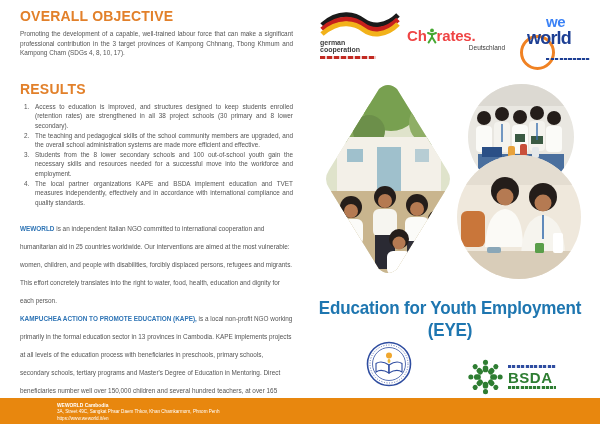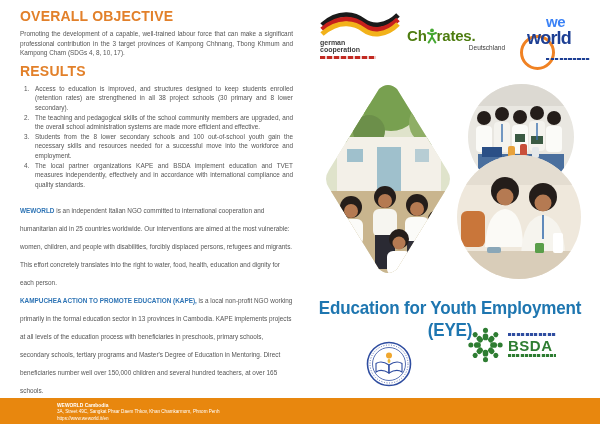--- a/index.html
+++ b/index.html
@@ -6,21 +6,21 @@
   body{
     width:600px;height:424px;position:relative;overflow:hidden;
     background:#ffffff;font-family:"Liberation Sans",sans-serif;
   }
   
   .left-col{position:absolute;left:20px;top:6px;width:273px;}
   .h-orange{
     color:#E2802A;font-size:14px;font-weight:bold;letter-spacing:.2px;
     margin:2px 0 5px 0;
   }
-  .h-orange.results{margin-top:5px;}
+  .h-orange.results{margin-top:23px;}
   .body-text{
     font-size:6.4px;line-height:1.5;color:#555;text-align:justify;margin:0;
   }
   ol.results-list{
     margin:3px 0 0 0;padding:0 0 0 4px;list-style:none;counter-reset:r;
   }
   ol.results-list li{
     counter-increment:r;position:relative;padding-left:11px;
     font-size:6.4px;line-height:1.5;color:#555;text-align:justify;
   }
@@ -29,21 +29,21 @@
   }
   .orgs{margin-top:9px;}
   .orgs p{margin:0;}
   .org-name{color:#2E74B5;font-weight:bold;}
   
   .logo-german{position:absolute;left:320px;top:11px;width:80px;height:52px;}
   .gc-text{font-size:7px;line-height:1.05;font-weight:bold;color:#3d3d3d;margin-top:-2px;}
   .gc-redline{width:56px;height:3px;margin-top:2px;
     background:repeating-linear-gradient(90deg,#c22a22 0 5px,rgba(194,42,34,.25) 5px 7px);}
   .logo-childfund{position:absolute;left:407px;top:27px;width:106px;height:32px;}
-  .cf-name{display:flex;align-items:flex-end;font-size:15px;font-weight:bold;color:#4d7c0f;letter-spacing:-.2px;}
+  .cf-name{display:flex;align-items:flex-end;font-size:15px;font-weight:bold;color:#ef4444;letter-spacing:-.2px;}
   .cf-sub{font-size:6.5px;color:#3a3a3a;text-align:right;margin:0 8px 0 0;}
   .logo-weworld{position:absolute;left:513px;top:15px;width:80px;height:52px;}
   .ww-ring{position:absolute;left:7px;top:20px;width:29px;height:29px;border:3.4px solid #F08223;border-radius:50%;}
   .ww-we{position:absolute;left:33px;top:-2px;font-size:15px;font-weight:800;color:#3b82f6;letter-spacing:-.5px;}
   .ww-world{position:absolute;left:14px;top:13px;font-size:18px;font-weight:800;color:#1d3f94;letter-spacing:-.8px;text-align:right;}
   .ww-tagline{position:absolute;left:33px;top:43px;width:44px;height:2.4px;
     background:repeating-linear-gradient(90deg,#1d3f94 0 3px,rgba(29,63,148,.2) 3px 4.5px);}
   
   .photo-diamond{position:absolute;left:319px;top:79px;width:138px;height:200px;}
   .photo-circle{overflow:hidden;border-radius:50%;position:absolute;}
@@ -51,21 +51,21 @@
   .photo-circle.bottom{left:457px;top:155px;width:124px;height:124px;}
   .photo-circle svg{display:block;}
   
   .project-title{
     position:absolute;left:300px;top:297px;width:300px;text-align:center;
     font-size:18.5px;font-weight:bold;color:#1E76B0;letter-spacing:-.2px;
     transform:scaleX(.92);transform-origin:center;
   }
   
   .logo-kape{position:absolute;left:366px;top:341px;width:46px;height:46px;}
-  .logo-bsda{position:absolute;left:466px;top:324px;width:90px;height:42px;display:flex;align-items:center;}
+  .logo-bsda{position:absolute;left:466px;top:356px;width:90px;height:42px;display:flex;align-items:center;}
   .bsda-right{margin-left:3px;}
   .bsda-khmer{width:48px;height:3px;margin-bottom:1.5px;
     background:repeating-linear-gradient(90deg,#2f4da0 0 3px,rgba(47,77,160,.18) 3px 4.4px);}
   .bsda-abbr{font-size:15px;font-weight:800;color:#2E7D32;letter-spacing:.5px;line-height:1;}
   .bsda-subline{width:48px;height:2.4px;margin-top:1.5px;
     background:repeating-linear-gradient(90deg,#2E7D32 0 3px,rgba(46,125,50,.2) 3px 4.2px);}
   
   .footer{
     position:absolute;left:0;right:0;bottom:0;height:26px;background:#E8870E;
     color:#fff;padding:4px 0 0 57px;box-sizing:border-box;

